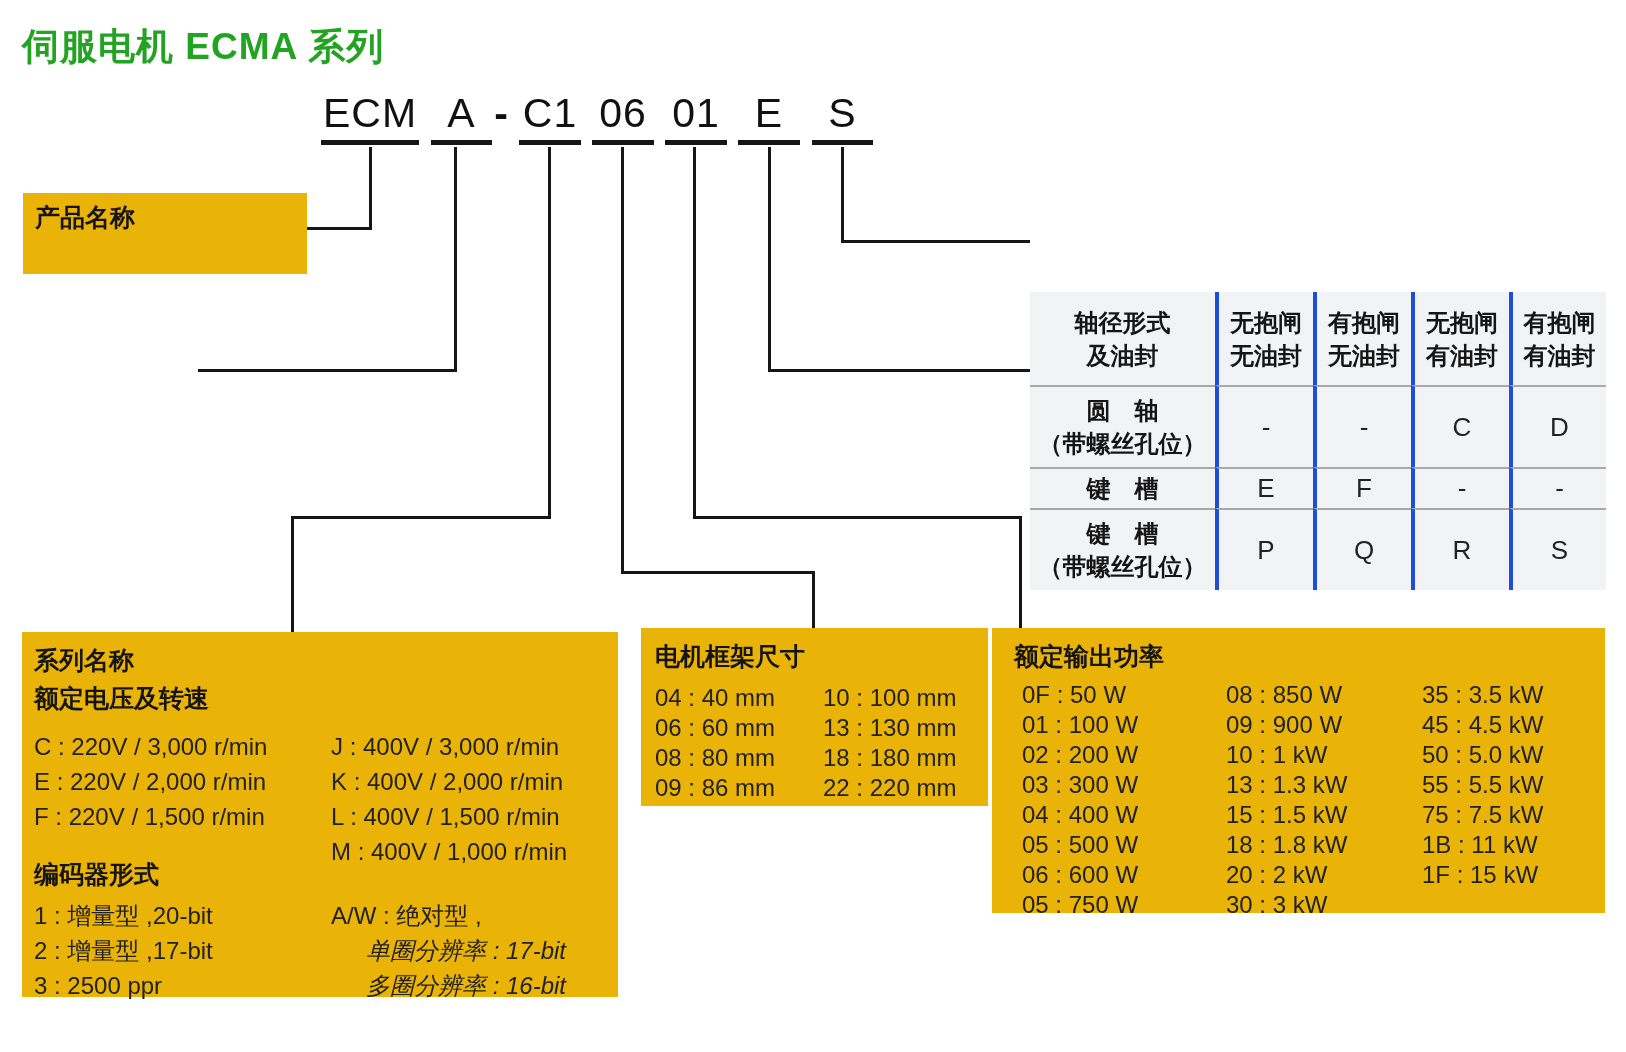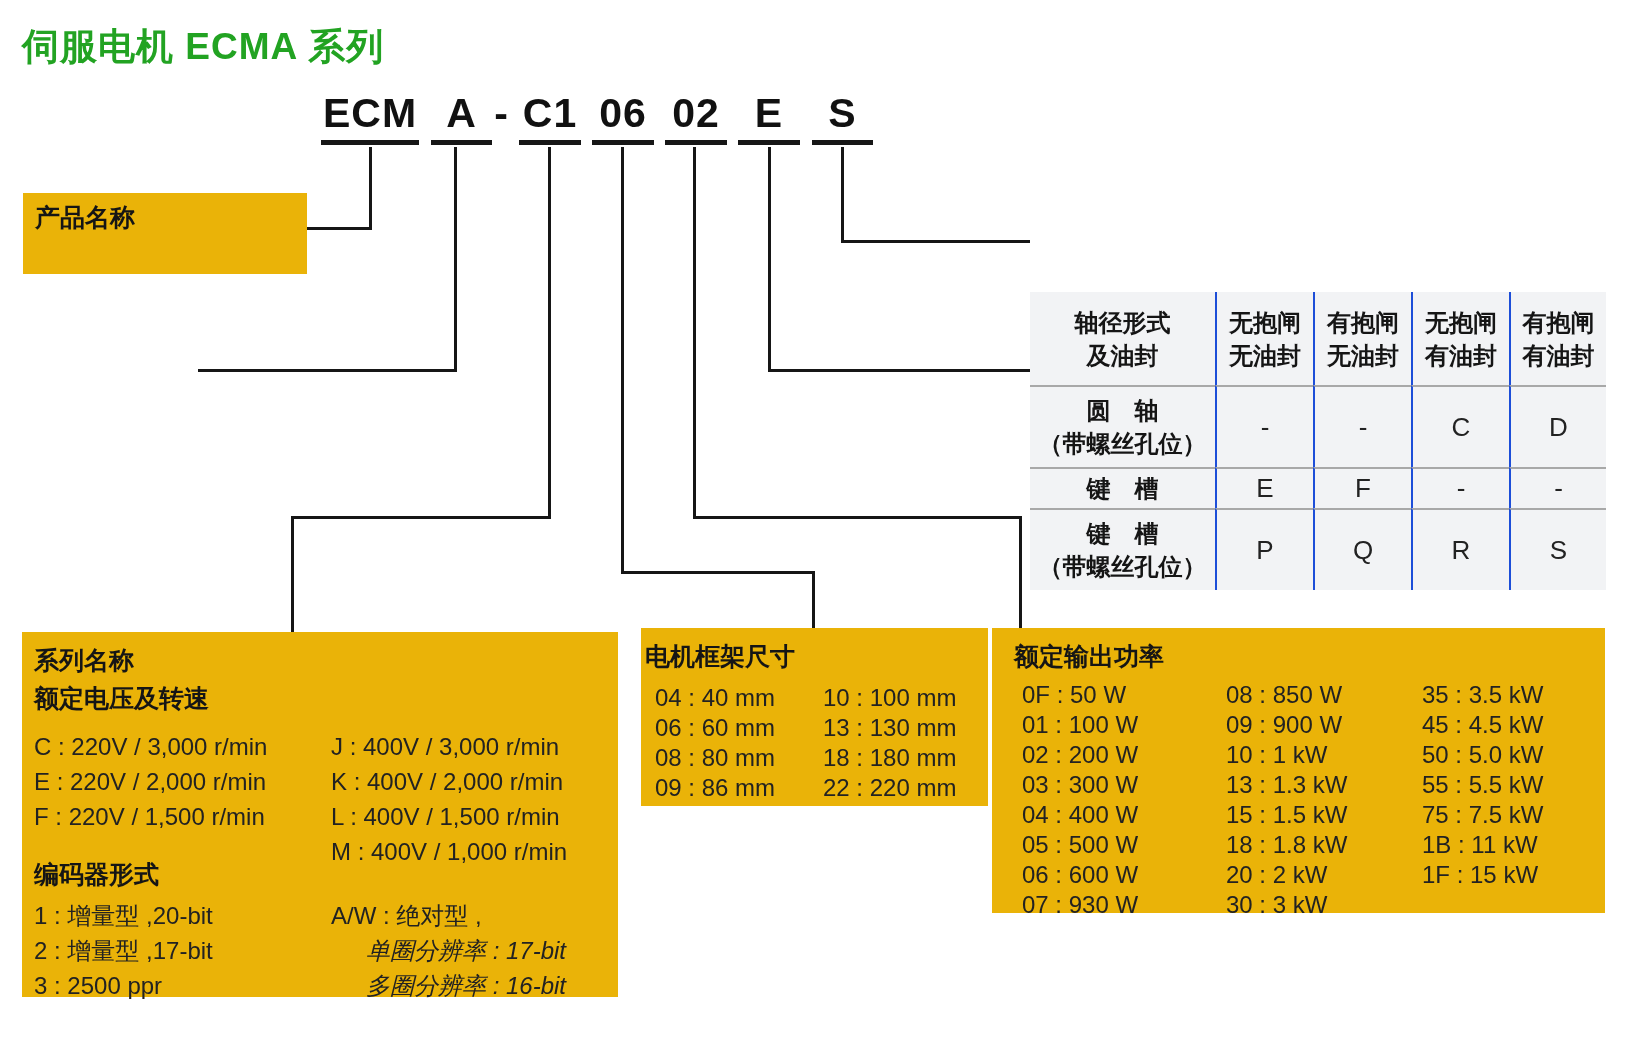--- a/index.html
+++ b/index.html
@@ -10,21 +10,21 @@
   }
   
   .page-title{
     position:absolute; left:22px; top:22px;
     font-size:37px; font-weight:700; color:#22a322; letter-spacing:1px;
   }
   
   .seg{
     position:absolute; top:90px; height:50px;
     border-bottom:5px solid #161616;
-    font-size:41px; font-weight:700; text-align:center; color:#111;
+    font-size:41px; font-weight:400; text-align:center; color:#111;
     line-height:46px; letter-spacing:1px;
   }
   .code-sep{
     position:absolute; top:90px; left:486px; width:30px;
     font-size:41px; font-weight:700; text-align:center; color:#111; line-height:46px;
   }
   
   .vline,.hline{position:absolute; background:#161616;}
   .vline{width:3px;}
   .hline{height:3px;}
@@ -43,36 +43,36 @@
     grid-template-columns:185px 98px 98px 98px 97px;
     grid-template-rows:93px 82px 41px 82px;
     background:#f2f3f5;
   }
   .cell{
     display:flex; flex-direction:column; align-items:center; justify-content:center;
     font-size:26px; color:#222; text-align:center;
   }
   .cell.hdr{font-weight:700; font-size:24px; line-height:33px; color:#151515;}
   .cell.lbl{font-weight:700; font-size:24px; line-height:33px; color:#151515;}
-  .bl{border-left:2px solid #1d4ed8;}
+  .bl{border-left:4px solid #1d4ed8;}
   .bt{border-top:2px solid #a8a8a8;}
 </style>
 </head>
 <body>
 
 <div id="canvas">
 
   <div class="page-title">伺服电机 ECMA 系列</div>
 
   <div class="seg" style="left:321px;width:98px">ECM</div>
   <div class="seg" style="left:431px;width:61px">A</div>
   <div class="code-sep">-</div>
   <div class="seg" style="left:519px;width:62px">C1</div>
   <div class="seg" style="left:592px;width:62px">06</div>
-  <div class="seg" style="left:665px;width:62px">02</div>
+  <div class="seg" style="left:665px;width:62px">01</div>
   <div class="seg" style="left:738px;width:62px">E</div>
   <div class="seg" style="left:812px;width:61px">S</div>
 
   <div class="vline" style="left:369px;top:147px;height:82px"></div>
   <div class="hline" style="left:307px;top:227px;width:65px"></div>
 
   <div class="vline" style="left:454px;top:147px;height:225px"></div>
   <div class="hline" style="left:198px;top:369px;width:259px"></div>
 
   <div class="vline" style="left:548px;top:147px;height:372px"></div>
@@ -169,21 +169,21 @@
       <div class="row">3 : 2500 ppr</div>
     </div>
     <div class="col" style="left:309px;top:266px">
       <div class="row">A/W : 绝对型 ,</div>
       <div class="row indent">单圈分辨率 : 17-bit</div>
       <div class="row indent">多圈分辨率 : 16-bit</div>
     </div>
   </div>
 
   <div class="box" style="left:641px;top:628px;width:347px;height:178px">
-    <div class="b-head" style="left:4px;top:12px">电机框架尺寸</div>
+    <div class="b-head" style="left:14px;top:12px">电机框架尺寸</div>
     <div class="col tight" style="left:14px;top:55px">
       <div class="row">04 : 40 mm</div>
       <div class="row">06 : 60 mm</div>
       <div class="row">08 : 80 mm</div>
       <div class="row">09 : 86 mm</div>
     </div>
     <div class="col tight" style="left:182px;top:55px">
       <div class="row">10 : 100 mm</div>
       <div class="row">13 : 130 mm</div>
       <div class="row">18 : 180 mm</div>
@@ -194,21 +194,21 @@
   <div class="box" style="left:992px;top:628px;width:613px;height:285px">
     <div class="b-head" style="left:22px;top:12px">额定输出功率</div>
     <div class="col tight" style="left:30px;top:52px">
       <div class="row">0F : 50 W</div>
       <div class="row">01 : 100 W</div>
       <div class="row">02 : 200 W</div>
       <div class="row">03 : 300 W</div>
       <div class="row">04 : 400 W</div>
       <div class="row">05 : 500 W</div>
       <div class="row">06 : 600 W</div>
-      <div class="row">07 : 930 W</div>
+      <div class="row">05 : 750 W</div>
     </div>
     <div class="col tight" style="left:234px;top:52px">
       <div class="row">08 : 850 W</div>
       <div class="row">09 : 900 W</div>
       <div class="row">10 : 1 kW</div>
       <div class="row">13 : 1.3 kW</div>
       <div class="row">15 : 1.5 kW</div>
       <div class="row">18 : 1.8 kW</div>
       <div class="row">20 : 2 kW</div>
       <div class="row">30 : 3 kW</div>

